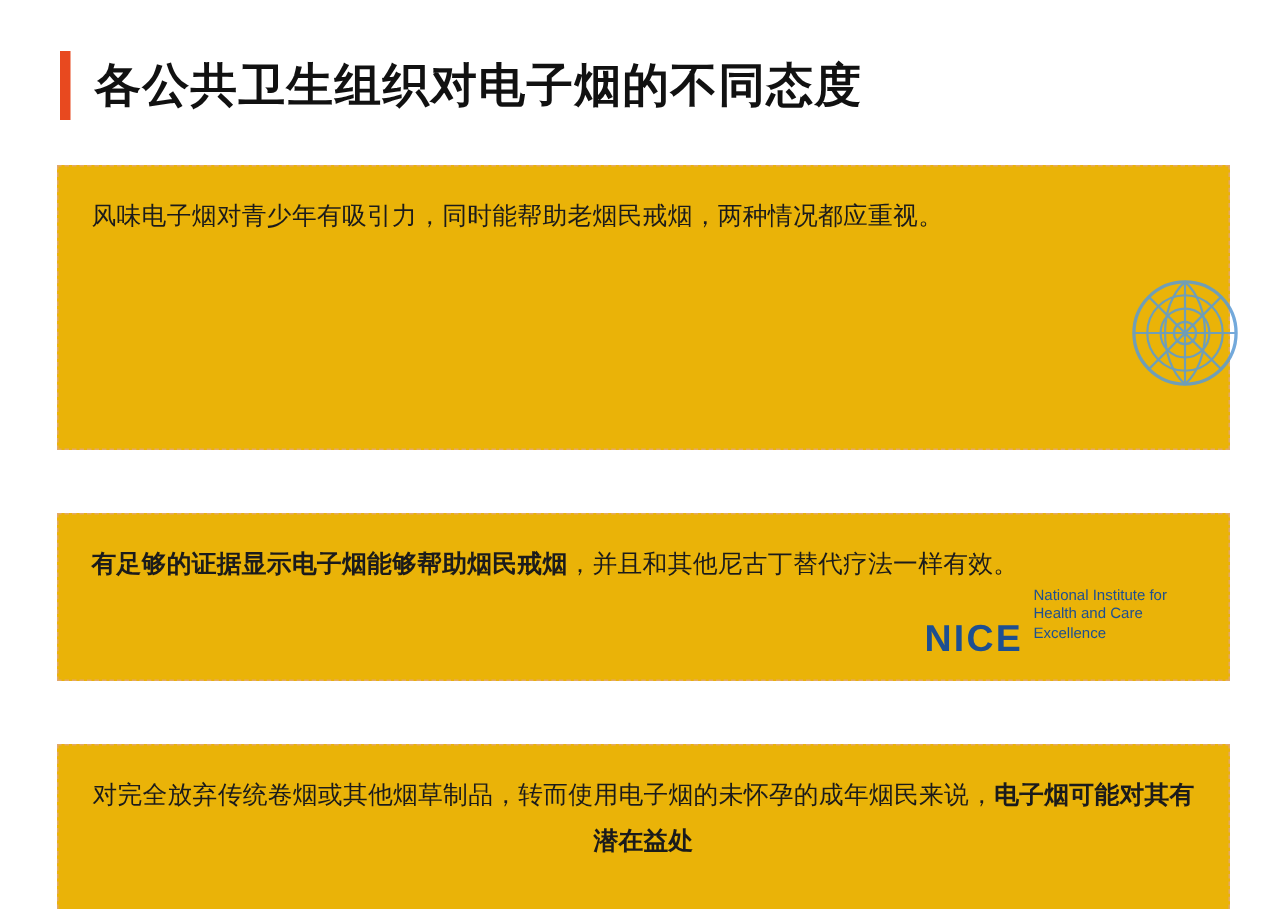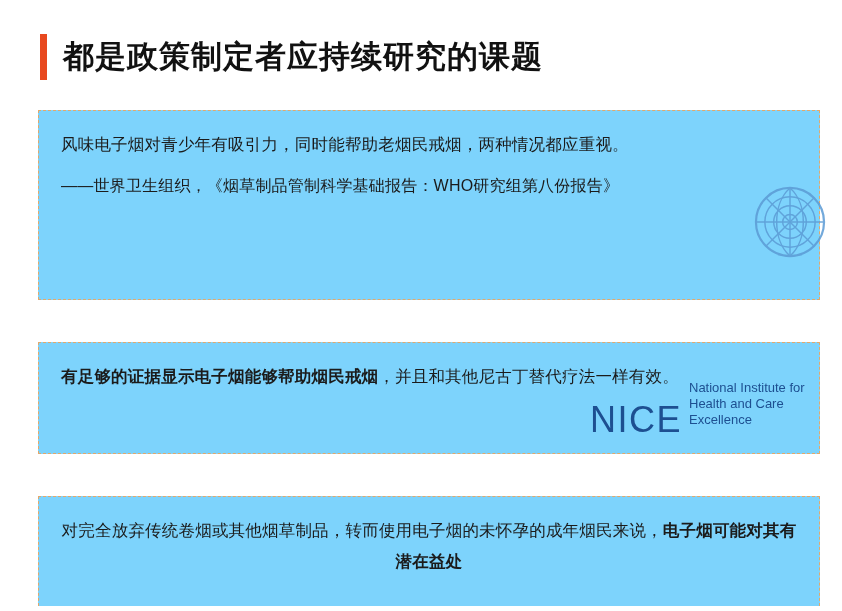--- a/index.html
+++ b/index.html
@@ -44,21 +44,21 @@
     white-space: nowrap;
   }
 
   
   .block {
     position: relative;
     margin: 0 22px 0 38px;
     border: 1px dashed #e3a86a;
     box-sizing: border-box;
     padding: 18px 22px 16px 22px;
-    background: #7dd3fc;
+    background: #eab308;
   }
   #block-1 { margin-top: 30px; height: 190px; }
   #block-2 { margin-top: 42px; height: 112px; }
   #block-3 { margin-top: 42px; height: 110px; border-bottom: none; }
 
   .para {
     font-size: 16.5px;
     line-height: 1.85;
     color: #1b1b1b;
     margin: 0 0 16px 0;
@@ -86,47 +86,46 @@
   }
   .logo-nice {
     position: absolute;
     right: 10px;
     bottom: 12px;
     display: flex;
     align-items: center;
     gap: 7px;
   }
   .logo-nice .nice-word {
-    font-size: 36px;
-    font-weight: normal;
+    font-size: 25px;
+    font-weight: bold;
     color: #1d4f91;
     letter-spacing: 1.5px;
     font-family: "Liberation Sans", sans-serif;
     margin-top: 32px;
   }
   .logo-nice .nice-sub {
-    font-size: 13px;
+    font-size: 10px;
     line-height: 1.25;
     color: #1d4f91;
     max-width: 120px;
   }
 </style>
 </head>
 <body>
 
 <div class="page">
 
   <div class="title-row">
     <div class="title-bar"></div>
-    <div class="title-text">都是政策制定者应持续研究的课题</div>
+    <div class="title-text">各公共卫生组织对电子烟的不同态度</div>
   </div>
 
   <div class="block" id="block-1">
     <p class="para">风味电子烟对青少年有吸引力，同时能帮助老烟民戒烟，两种情况都应重视。</p>
-    <p class="source">——世界卫生组织，《烟草制品管制科学基础报告：WHO研究组第八份报告》</p>
 
     <svg class="logo-un" viewBox="0 0 100 100" aria-hidden="true">
       <circle cx="50" cy="50" r="46" fill="none" stroke="#5b9bd5" stroke-width="3"></circle>
       <circle cx="50" cy="50" r="34" fill="none" stroke="#5b9bd5" stroke-width="2"></circle>
       <circle cx="50" cy="50" r="22" fill="none" stroke="#5b9bd5" stroke-width="2"></circle>
       <circle cx="50" cy="50" r="10" fill="none" stroke="#5b9bd5" stroke-width="2"></circle>
       <line x1="50" y1="4" x2="50" y2="96" stroke="#5b9bd5" stroke-width="2"></line>
       <line x1="4" y1="50" x2="96" y2="50" stroke="#5b9bd5" stroke-width="2"></line>
       <line x1="17" y1="17" x2="83" y2="83" stroke="#5b9bd5" stroke-width="2"></line>
       <line x1="83" y1="17" x2="17" y2="83" stroke="#5b9bd5" stroke-width="2"></line>

